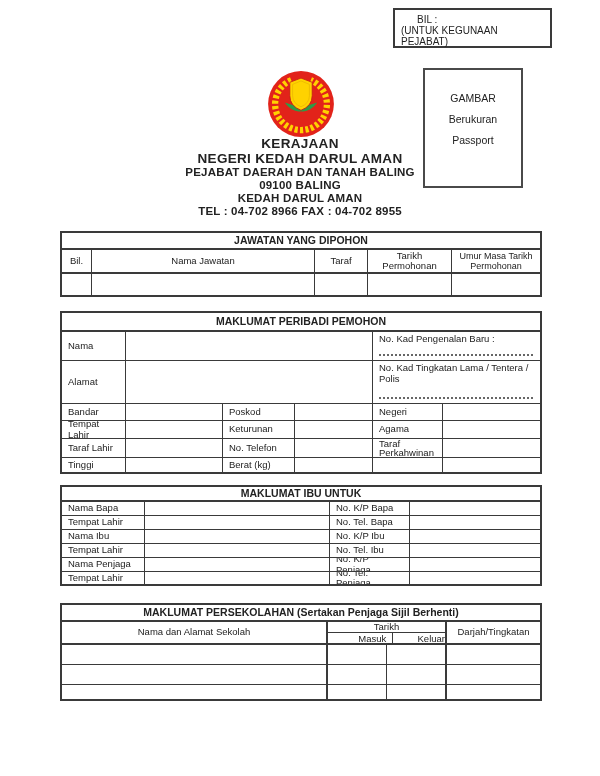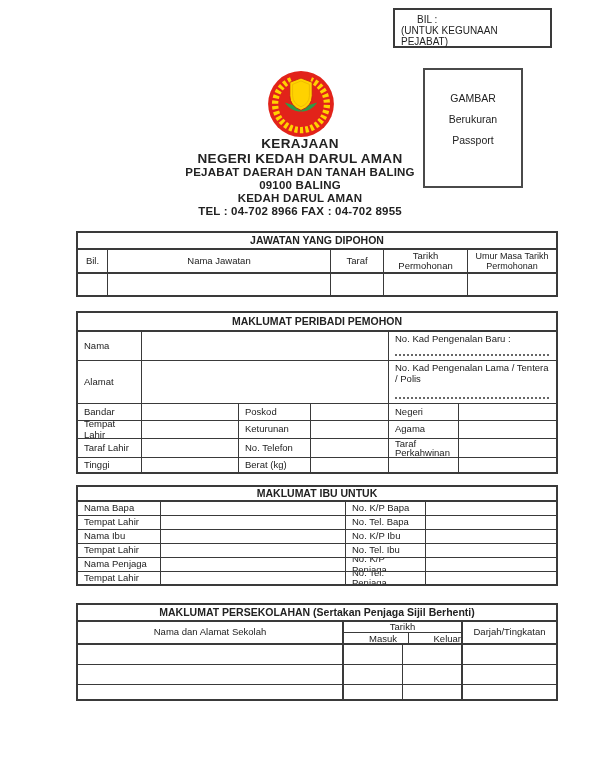--- a/index.html
+++ b/index.html
@@ -30,21 +30,21 @@
     padding-top:22px;
   }
   .photo-box div { margin-bottom:9px; }
 
   
   .header-block { left:0; top:137px; width:600px; text-align:center; font-weight:bold; }
   .h-big  { font-size:13.5px; line-height:14.5px; letter-spacing:0.3px; }
   .h-small{ font-size:11.5px; line-height:13px;   letter-spacing:0.2px; }
 
   
-  .tbl { left:76px; width:482px; border:2px solid #3a3a3a; background:#fff; }
+  .tbl { left:60px; width:482px; border:2px solid #3a3a3a; background:#fff; }
   .ttl {
     box-sizing:border-box; border-bottom:2px solid #3a3a3a;
     font-weight:bold; font-size:10.5px; text-align:center;
   }
   .row  { display:flex; box-sizing:border-box; }
   .bb1  { border-bottom:1px solid #3a3a3a; }
   .bb2  { border-bottom:2px solid #3a3a3a; }
   .cell {
     box-sizing:border-box; border-right:1px solid #3a3a3a;
     font-size:9.5px; line-height:10.5px; padding:2px 4px 2px 6px;
@@ -56,21 +56,21 @@
   .vc  { display:flex; align-items:center; }
 
   
   .kp { display:flex; flex-direction:column; justify-content:space-between; padding:2px 4px 4px 6px; }
   .dot { border-bottom:2px dotted #666; margin-right:3px; height:0; }
 
   
   .tarikh-group { box-sizing:border-box; border-right:2px solid #3a3a3a; display:flex; flex-direction:column; font-size:9.5px; }
   .tg-top { height:10px; line-height:10px; border-bottom:1px solid #3a3a3a; text-align:center; }
   .tg-bottom { display:flex; flex:1; }
-  .tg-cell { box-sizing:border-box; line-height:11px;margin-left:25px; }
+  .tg-cell { box-sizing:border-box; text-align:center; line-height:11px;margin-left:25px; }
 </style>
 </head>
 <body>
 
 <div class="page">
 
   <div class="abs office-box">
     <div class="bil">BIL :</div>
     <div>(UNTUK KEGUNAAN PEJABAT)</div>
   </div>
@@ -127,21 +127,21 @@
       <div class="cell last kp" style="width:167px">
         <div>No. Kad Pengenalan Baru :</div>
         <div class="dot"></div>
       </div>
     </div>
 
     <div class="row bb1" style="height:43px">
       <div class="cell vc" style="width:64px">Alamat</div>
       <div class="cell" style="width:247px"></div>
       <div class="cell last kp" style="width:167px">
-        <div>No. Kad Pengenalan Lama / Tentera / Polis</div>
+        <div>No. Kad Tingkatan Lama / Tentera / Polis</div>
         <div class="dot"></div>
       </div>
     </div>
 
     <div class="row bb1" style="height:17px">
       <div class="cell vc" style="width:64px">Bandar</div>
       <div class="cell" style="width:97px"></div>
       <div class="cell vc" style="width:72px">Poskod</div>
       <div class="cell" style="width:78px"></div>
       <div class="cell vc" style="width:70px">Negeri</div>

